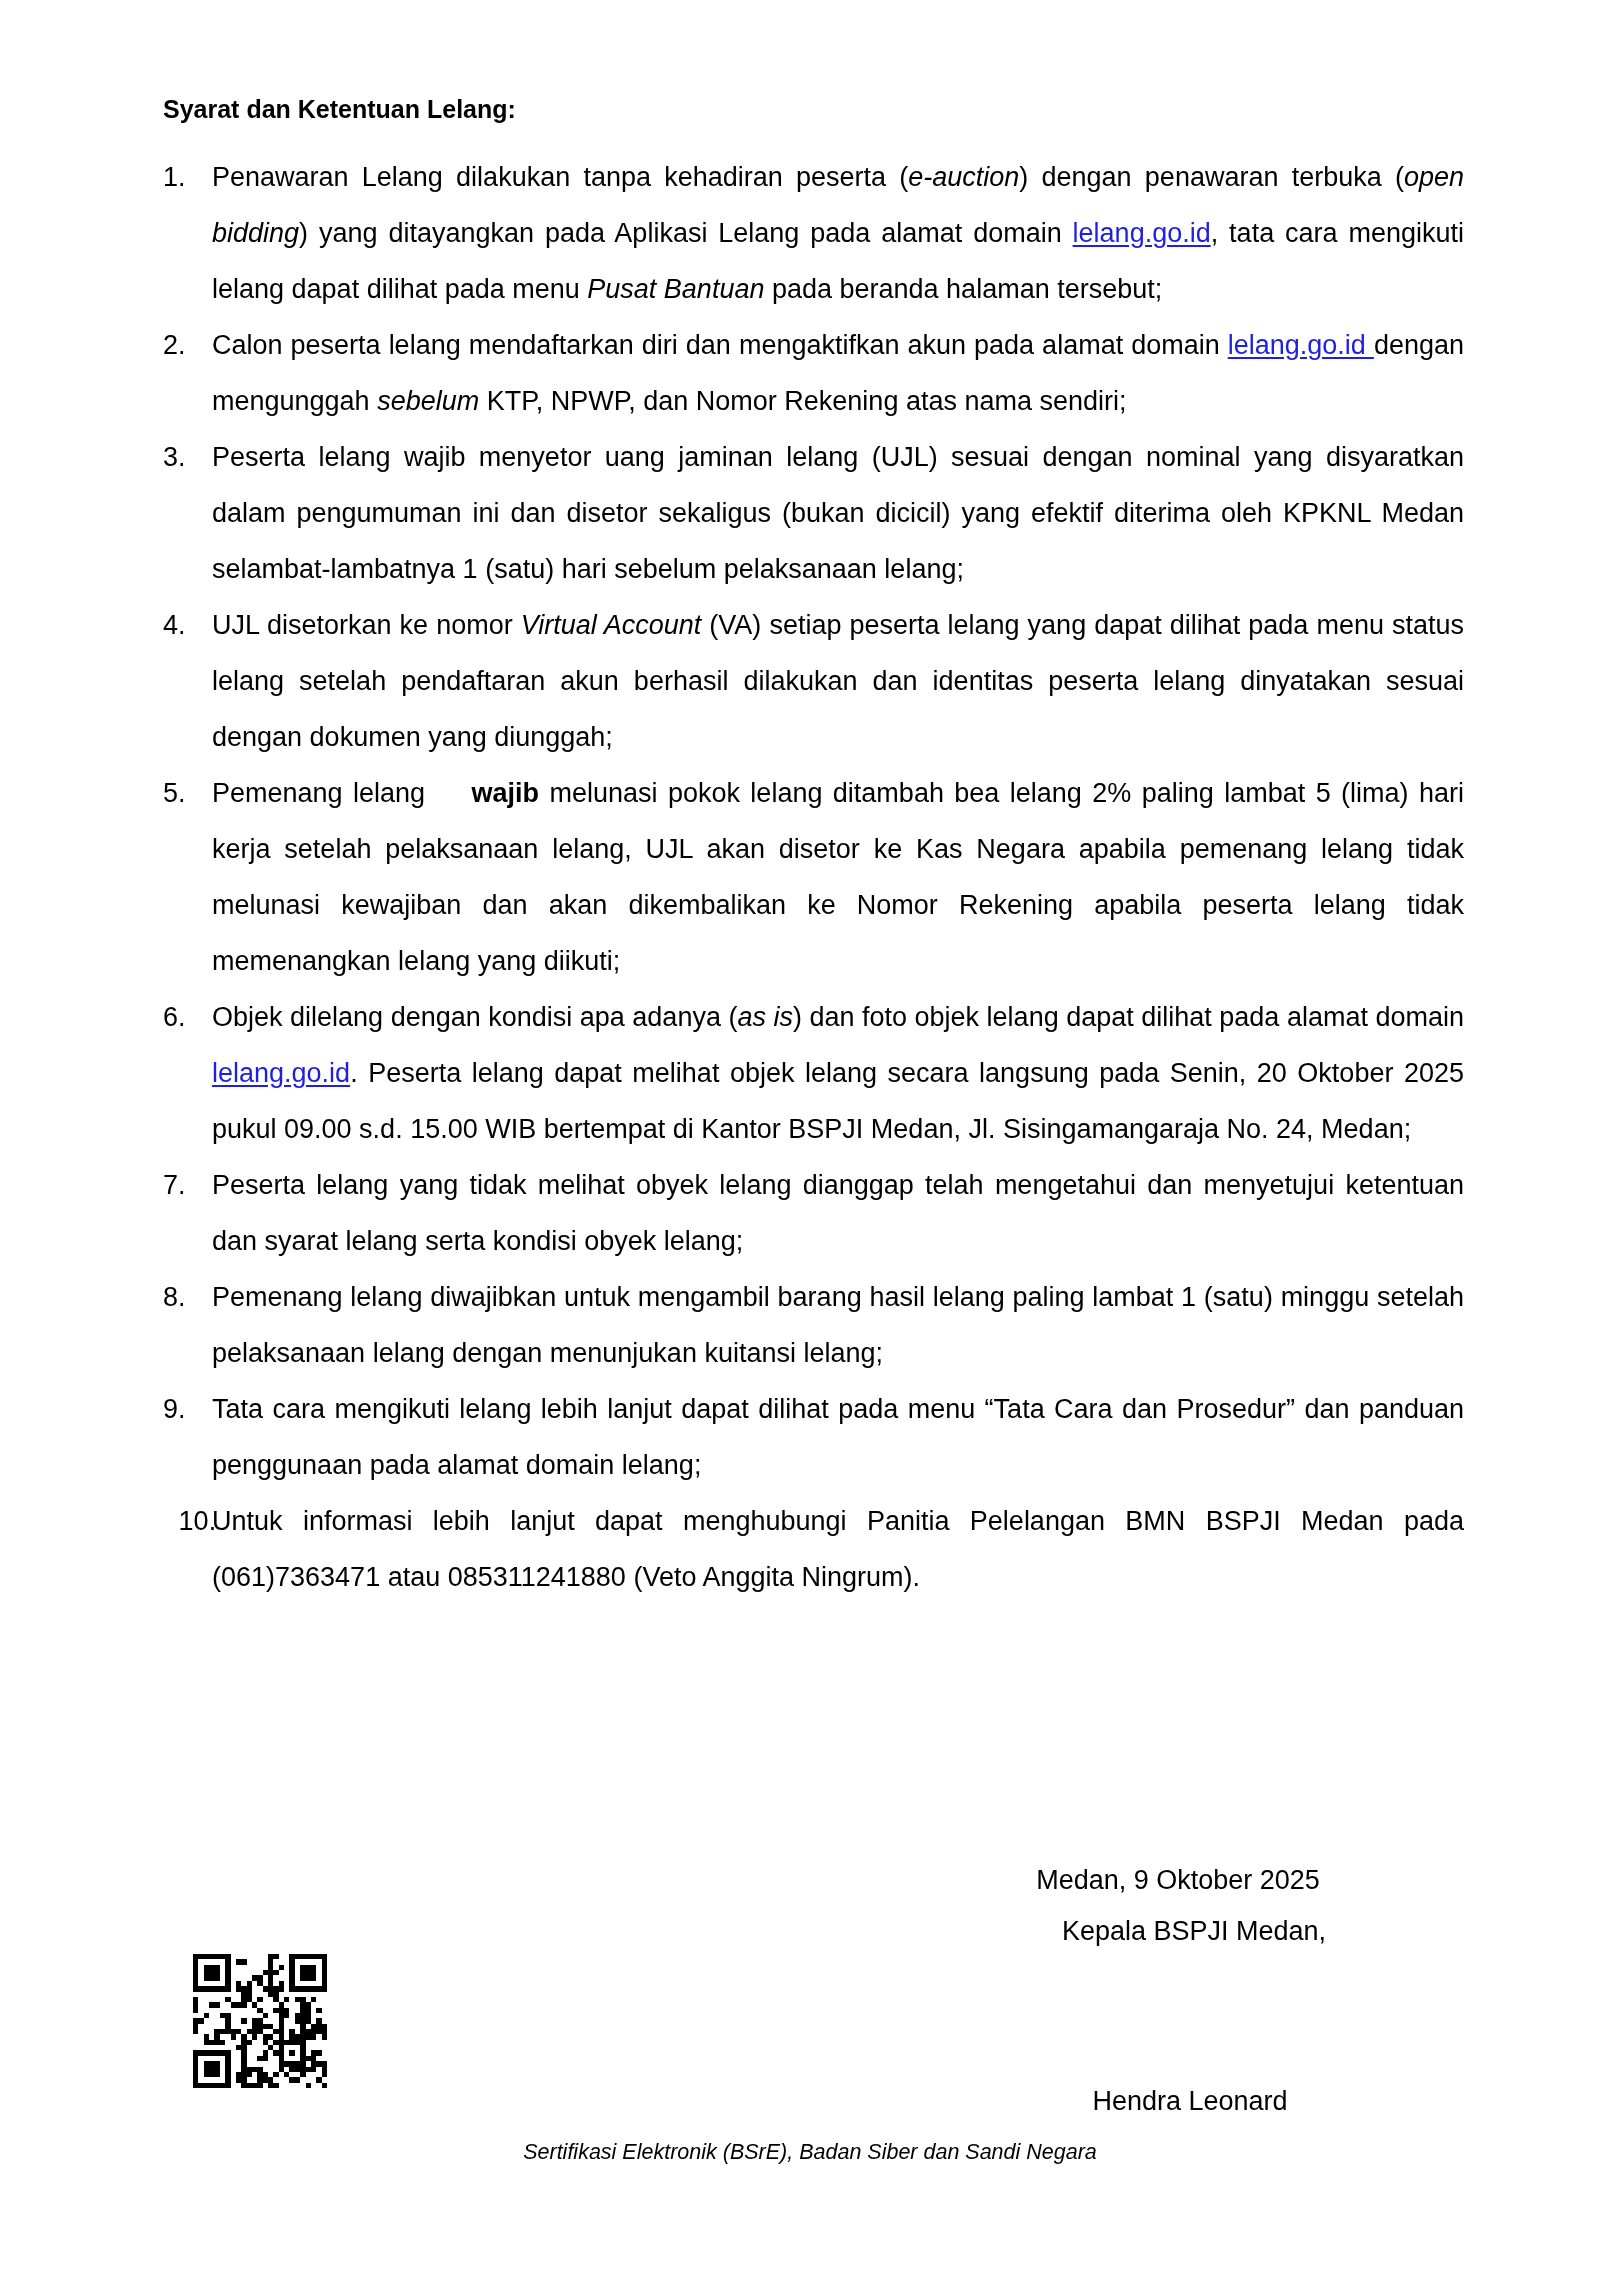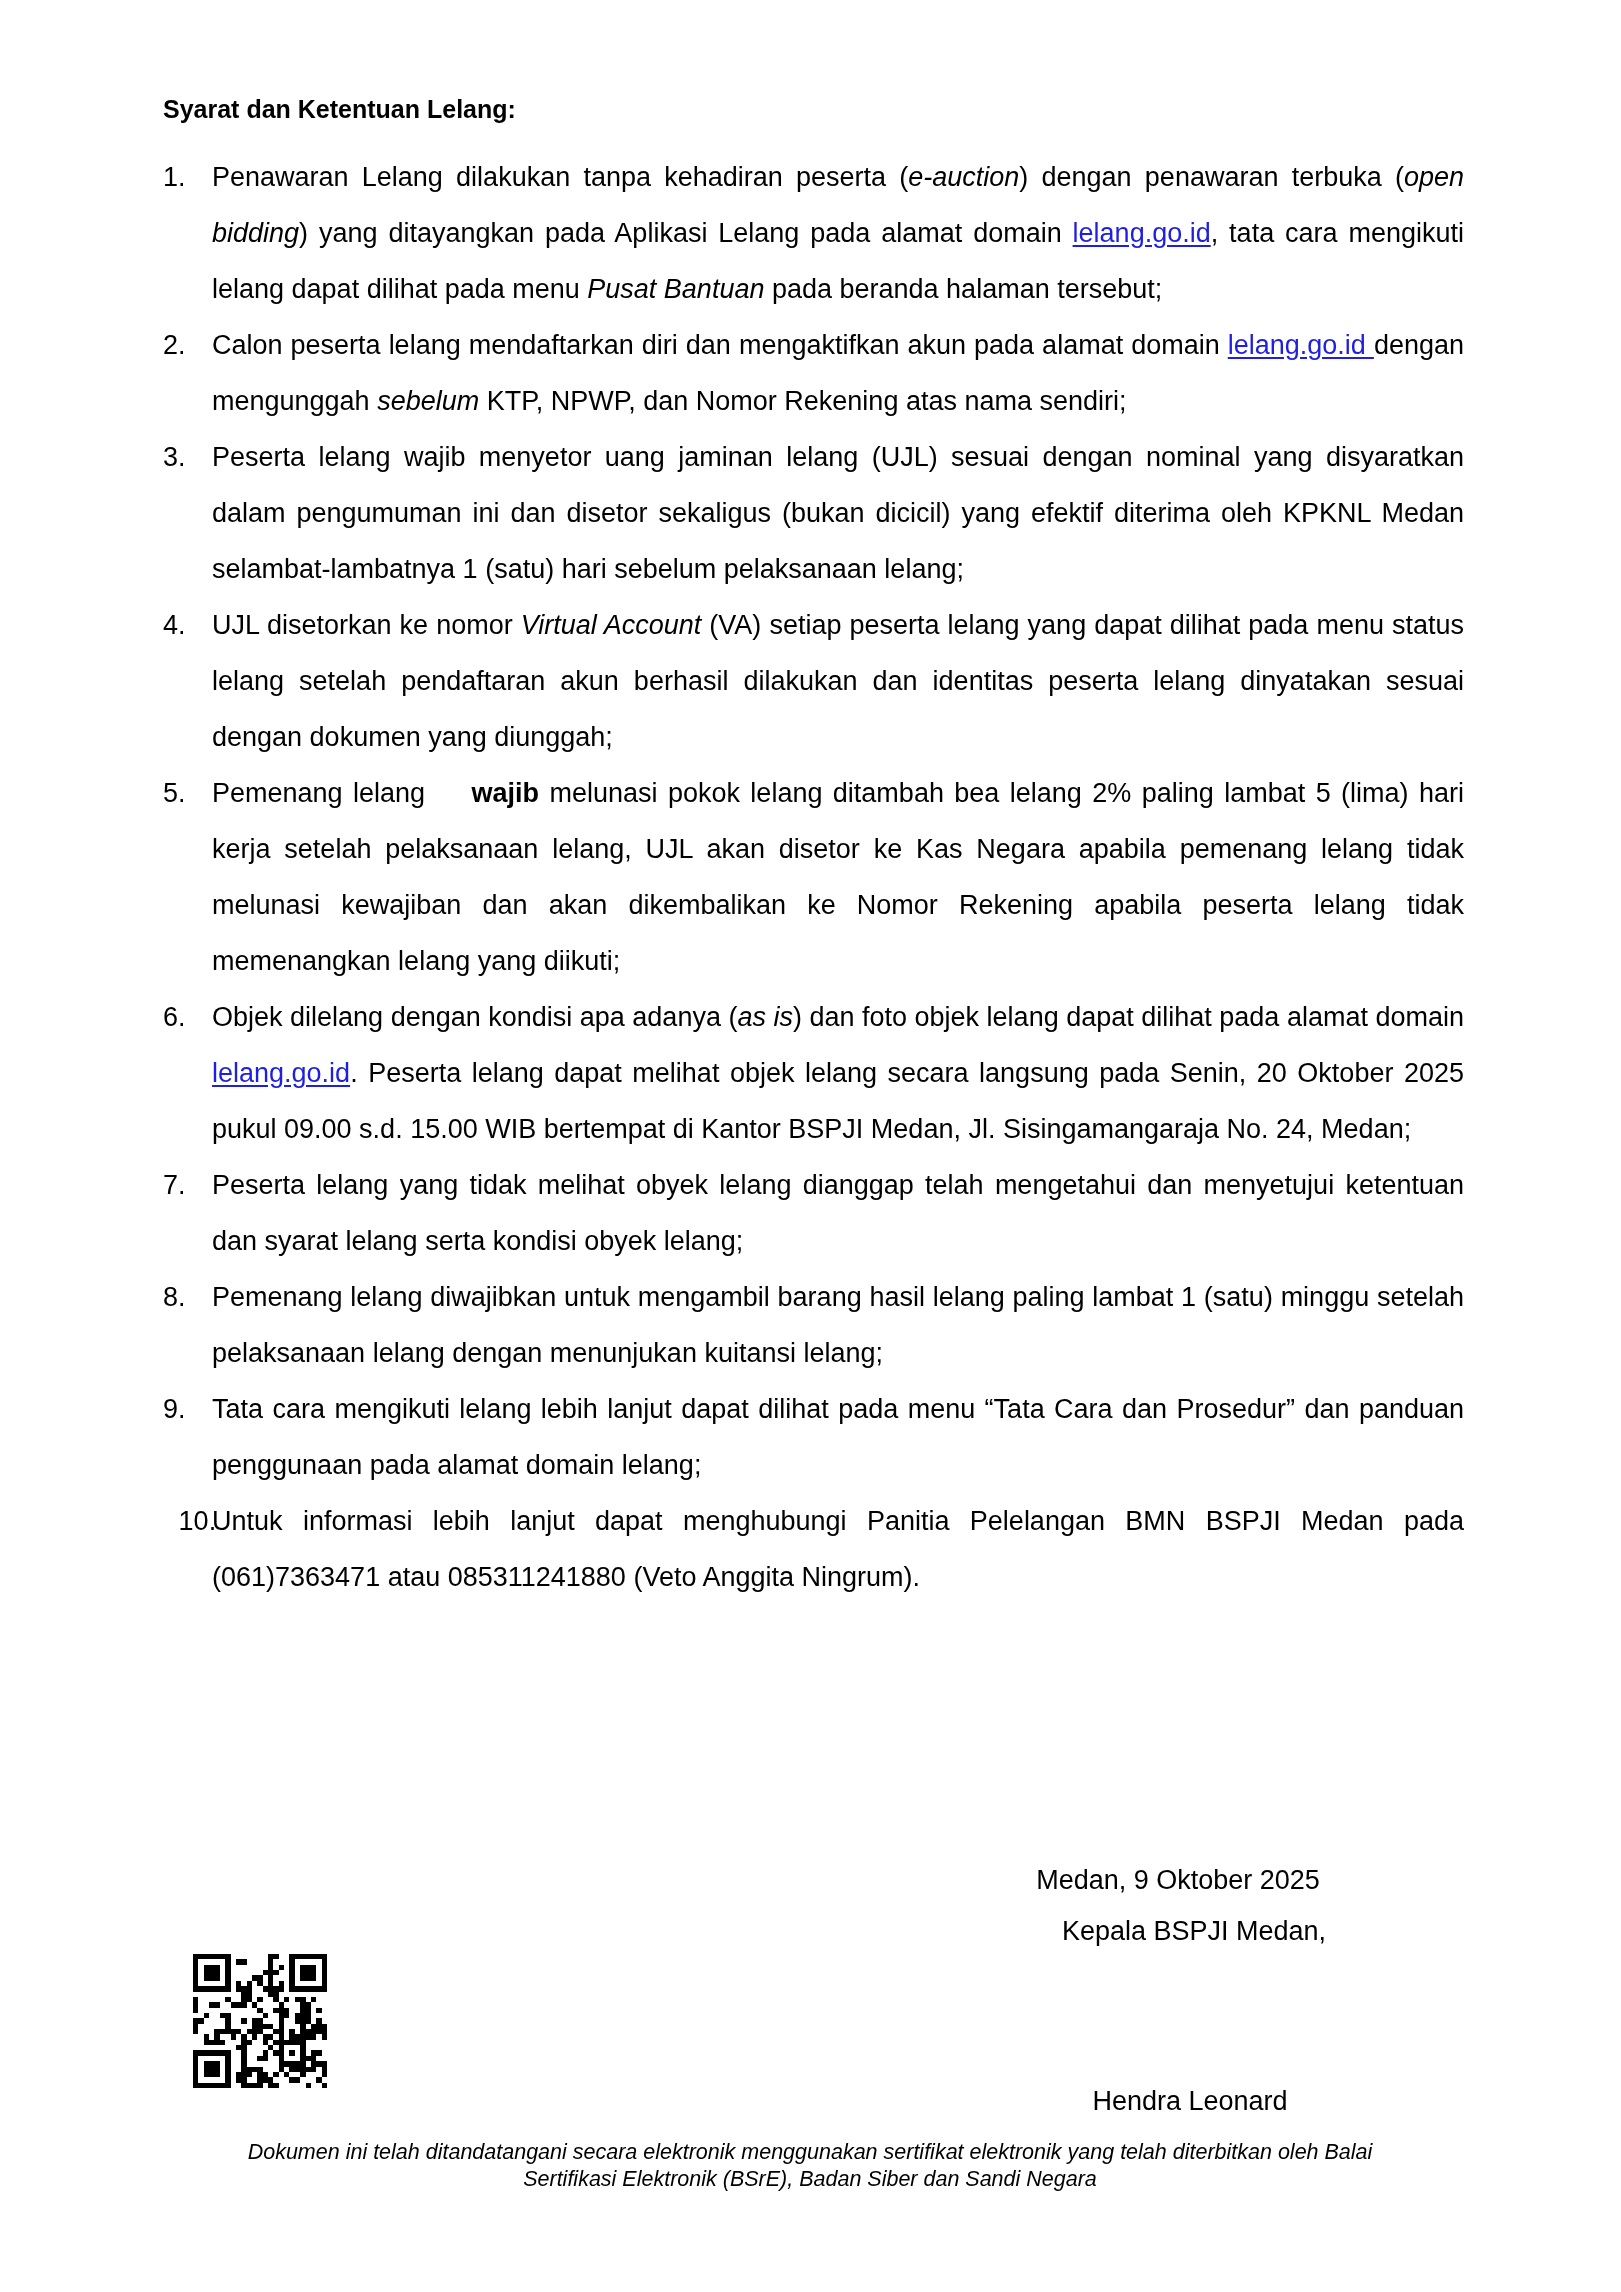--- a/index.html
+++ b/index.html
@@ -476,18 +476,17 @@
       </svg>
   </div>
 
   <div class="signature">
     <div class="sig-place-date">Medan, 9 Oktober 2025</div>
     <div class="sig-title">Kepala BSPJI Medan,</div>
     <div class="sig-name">Hendra Leonard</div>
   </div>
 
   <div class="footer">
-    <div>Dokumen ini telah ditandatangani secara elektronik menggunakan sertifikat elektronik yang telah diterbitkan oleh Balai</div>
     <div>Sertifikasi Elektronik (BSrE), Badan Siber dan Sandi Negara</div>
   </div>
 
 </div>
 
 
 </body></html>

